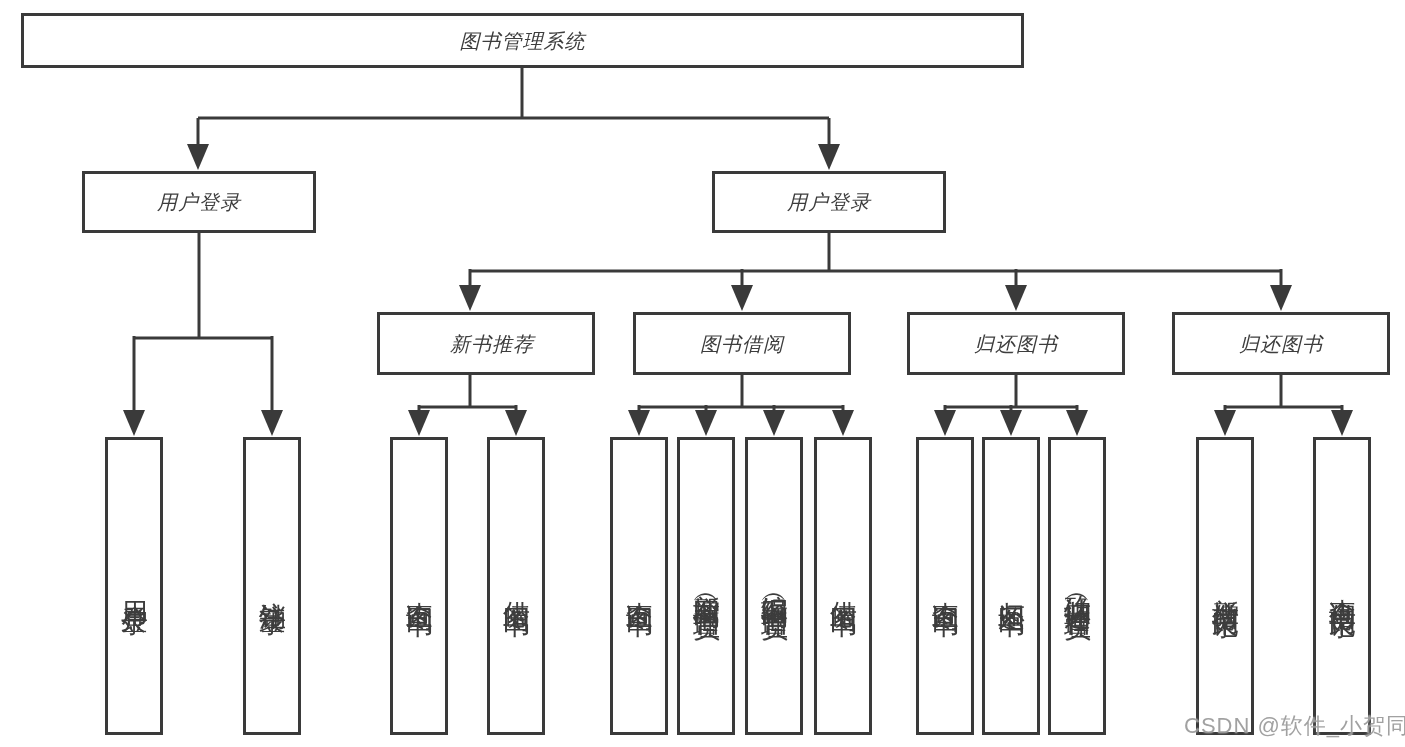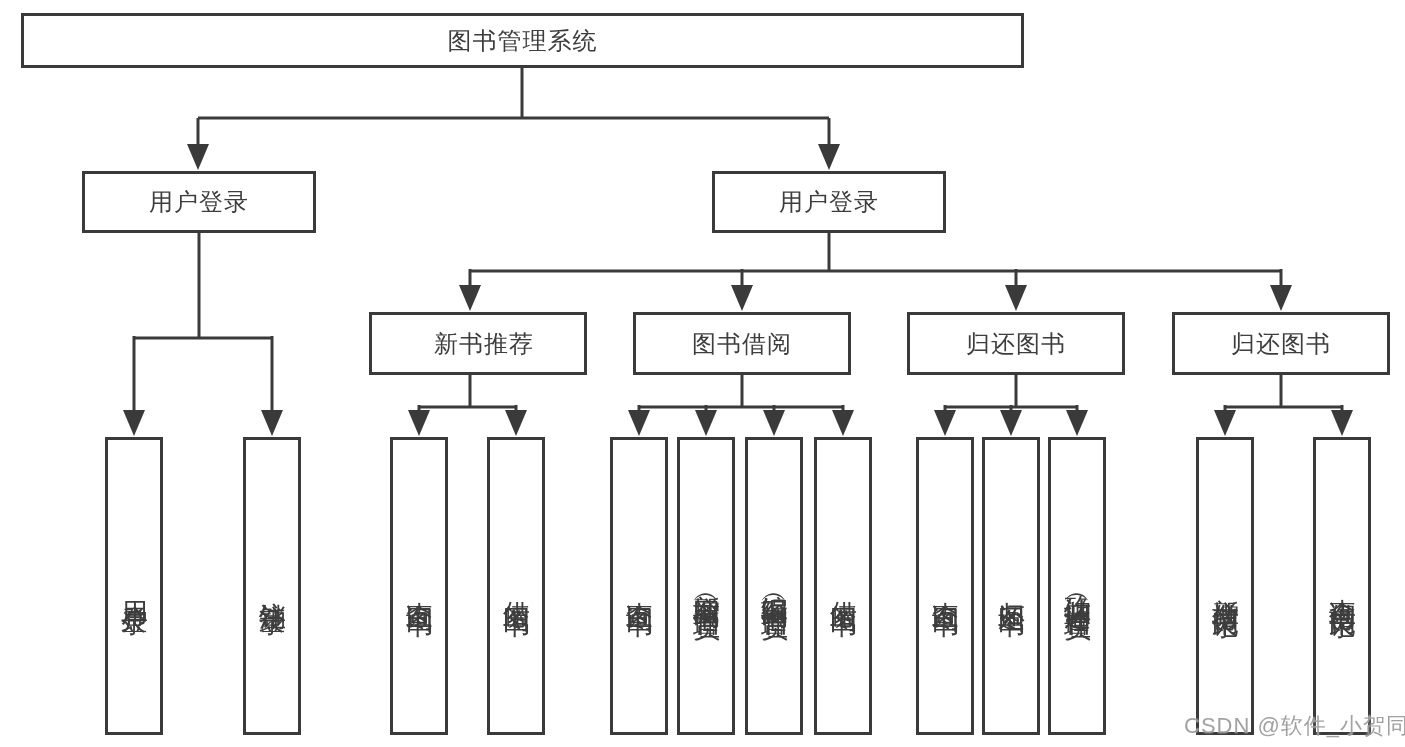--- a/index.html
+++ b/index.html
@@ -9,21 +9,21 @@
     font-family:"Liberation Sans", sans-serif;
     color:#3d3d3d;
   }
   .connectors { position:absolute; left:0; top:0; z-index:1; }
   .box {
     position:absolute; box-sizing:border-box; z-index:2;
     border:3px solid #3a3a3a; background:#ffffff;
     display:flex; align-items:center; justify-content:center;
     text-align:center;
   }
-  .hlabel { font-size:24px; letter-spacing:1px; line-height:1; }
+  .hlabel { font-size:20px; letter-spacing:1px; line-height:1;font-style:italic; }
   .root  { left:21px;  top:13px;  width:1003px; height:55px; }
   .lvl2  { top:171px; height:62px; width:234px; }
   .lvl3  { top:312px; height:63px; width:218px; }
   .leaf  { top:437px; height:298px; width:58px; }
   .vlabel {
     writing-mode:vertical-rl; text-orientation:mixed;
     font-size:27px; line-height:1; letter-spacing:3px;
   }
   .watermark {
     position:absolute; left:1184px; top:711px; z-index:3;
@@ -110,21 +110,21 @@
     <span class="hlabel">图书管理系统</span>
   </div>
 
   <div class="box lvl2" style="left:82px;">
     <span class="hlabel">用户登录</span>
   </div>
   <div class="box lvl2" style="left:712px;">
     <span class="hlabel">用户登录</span>
   </div>
 
-  <div class="box lvl3" style="left:369px;padding-left:12px;">
+  <div class="box lvl3" style="left:377px;padding-left:12px;">
     <span class="hlabel">新书推荐</span>
   </div>
   <div class="box lvl3" style="left:633px;">
     <span class="hlabel">图书借阅</span>
   </div>
   <div class="box lvl3" style="left:907px;">
     <span class="hlabel">归还图书</span>
   </div>
   <div class="box lvl3" style="left:1172px;">
     <span class="hlabel">归还图书</span>

